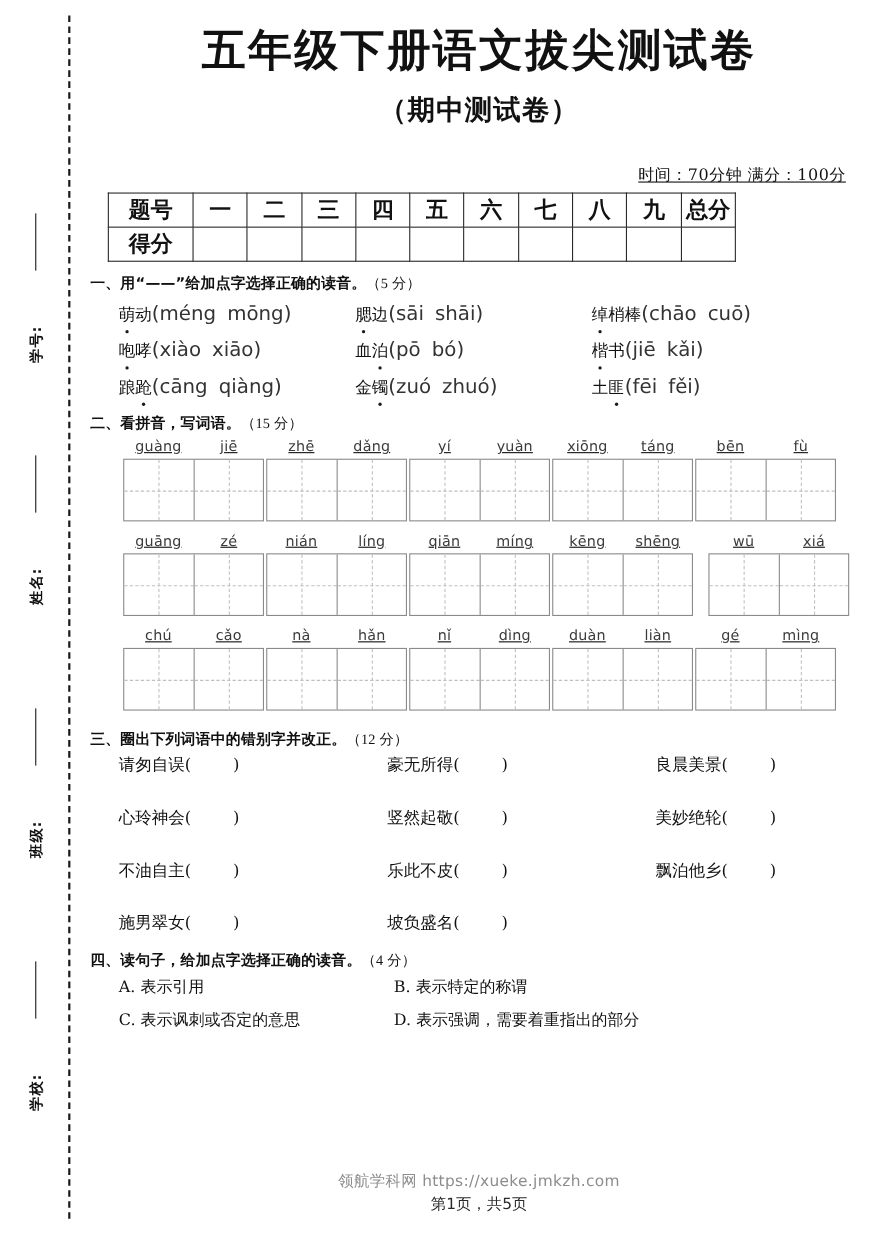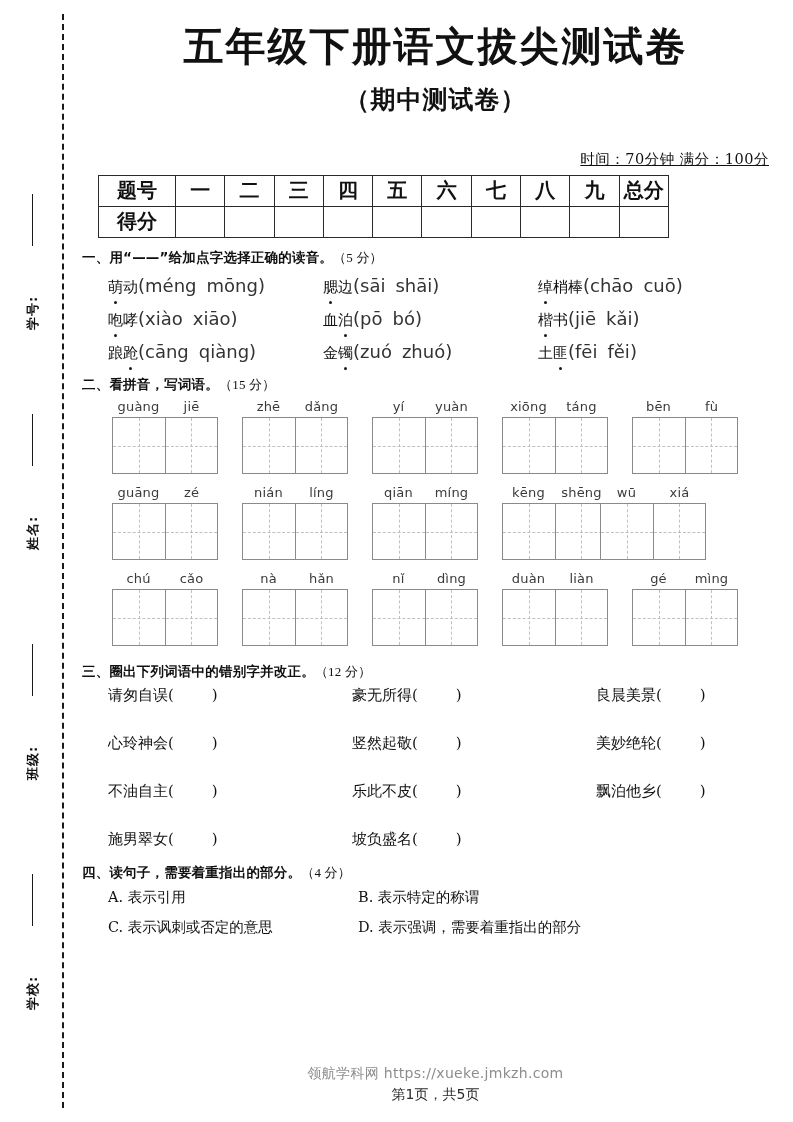--- a/index.html
+++ b/index.html
@@ -166,21 +166,22 @@
 
   
   .pin-row {
     position: relative;
     height: 86px;
     margin-left: 4px;
   }
   .pin-group {
     position: absolute;
     top: 0;
-    width: 106px;
+    width: 128px;
+    text-decoration: underline;
   }
   .pin-labels {
     display: flex;
     height: 20px;
     align-items: flex-end;
     justify-content: space-around;
     font-family: "DejaVu Sans", sans-serif;
     font-size: 13px;
     color: #3a3a3a;
     letter-spacing: .2px;
@@ -462,21 +463,21 @@
     <div class="pin-group" style="left:420px">
       <div class="pin-labels">
         <span>kēng</span>
           <span>shēng</span>
       </div>
       <div class="tianzi">
           <div class="tz-cell"></div>
           <div class="tz-cell"></div>
         </div>
     </div>
-    <div class="pin-group" style="left:518px">
+    <div class="pin-group" style="left:562px">
       <div class="pin-labels">
         <span>wū</span>
           <span>xiá</span>
       </div>
       <div class="tianzi">
           <div class="tz-cell"></div>
           <div class="tz-cell"></div>
         </div>
     </div>
   </div>
@@ -549,21 +550,21 @@
 
     <div class="wd-item"><span>不油自主</span><span class="paren">(<span class="gap"></span>)</span></div>
     <div class="wd-item"><span>乐此不皮</span><span class="paren">(<span class="gap"></span>)</span></div>
     <div class="wd-item"><span>飘泊他乡</span><span class="paren">(<span class="gap"></span>)</span></div>
 
     <div class="wd-item"><span>施男翠女</span><span class="paren">(<span class="gap"></span>)</span></div>
     <div class="wd-item"><span>坡负盛名</span><span class="paren">(<span class="gap"></span>)</span></div>
   </div>
 
   <p class="q-head">
-    <span>四、读句子，需要着重指出的部分。</span><span class="pts">（4 分）</span>
+    <span>四、读句子，给加点字选择正确的读音。</span><span class="pts">（4 分）</span>
   </p>
 
   <div id="q4-grid">
     <div class="opt">A. 表示引用</div>
     <div class="opt">B. 表示特定的称谓</div>
     <div class="opt">C. 表示讽刺或否定的意思</div>
     <div class="opt">D. 表示强调，需要着重指出的部分</div>
   </div>
 
   <div id="footer">

